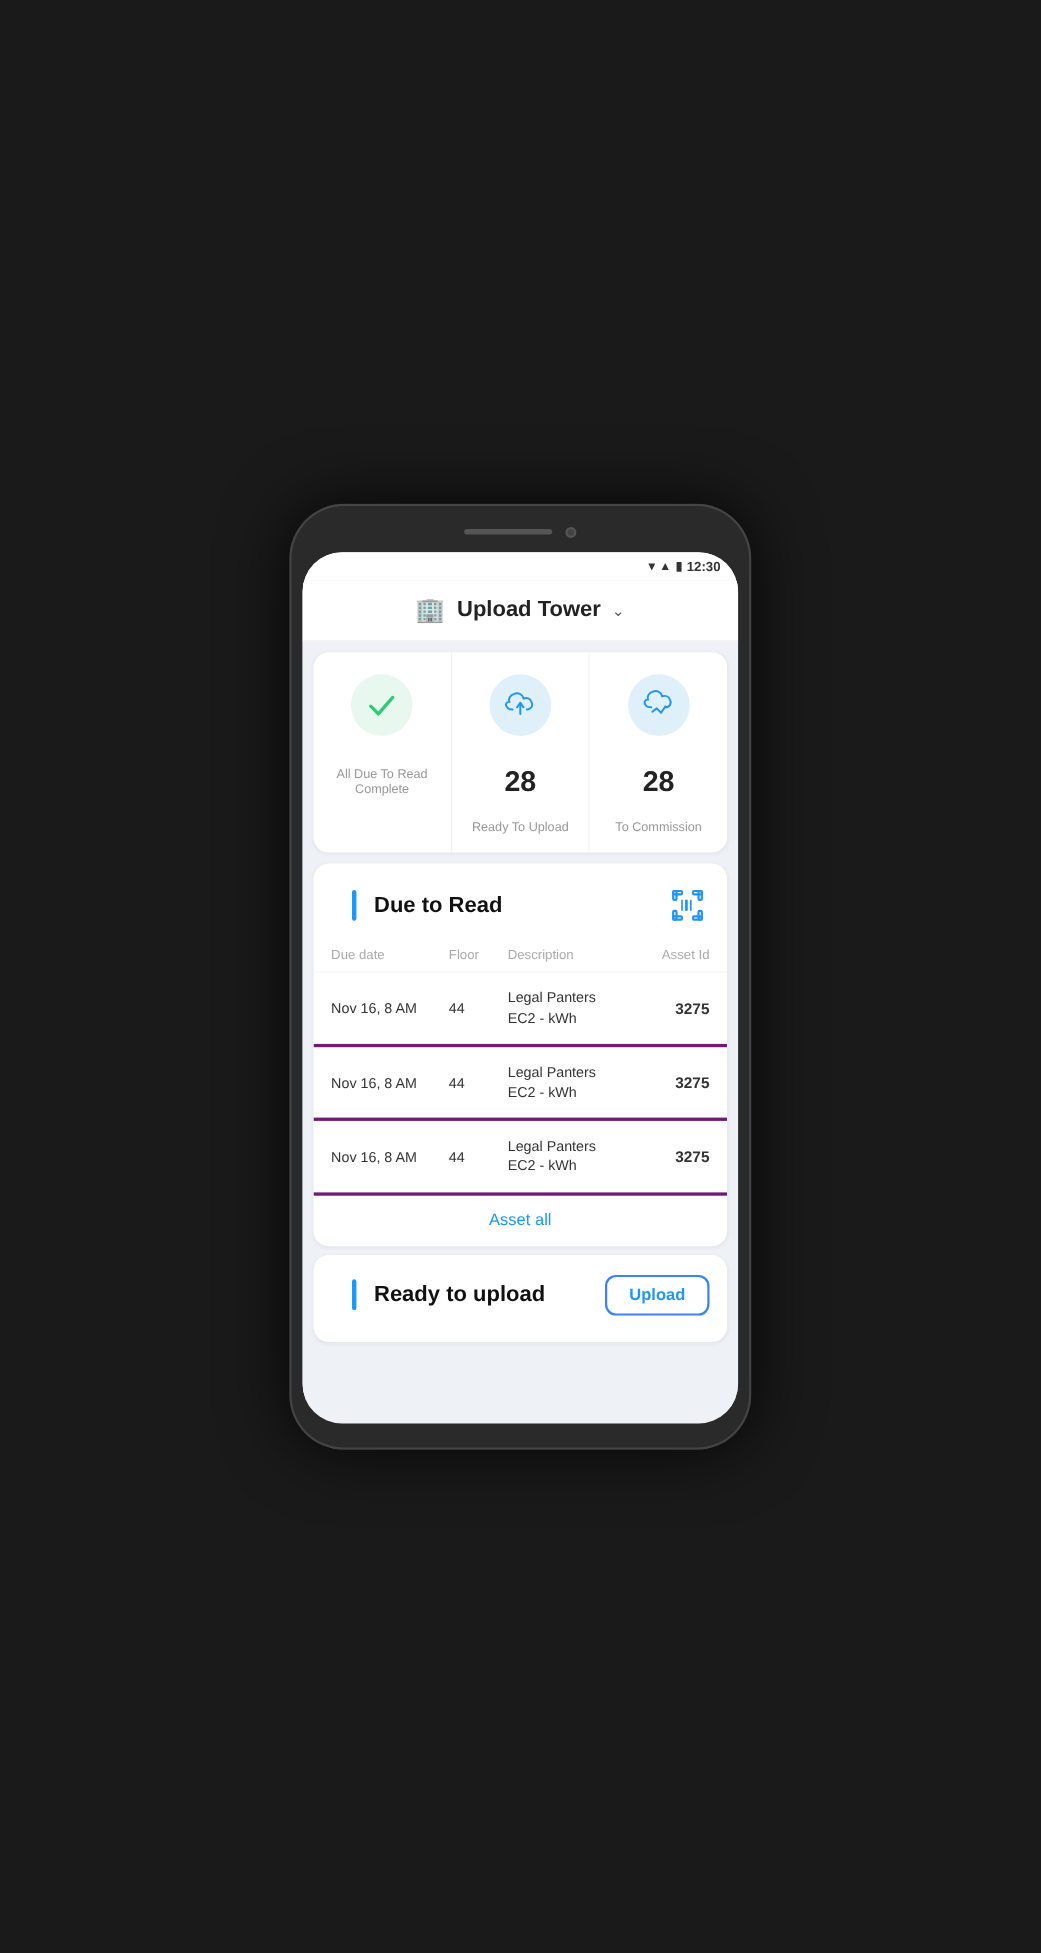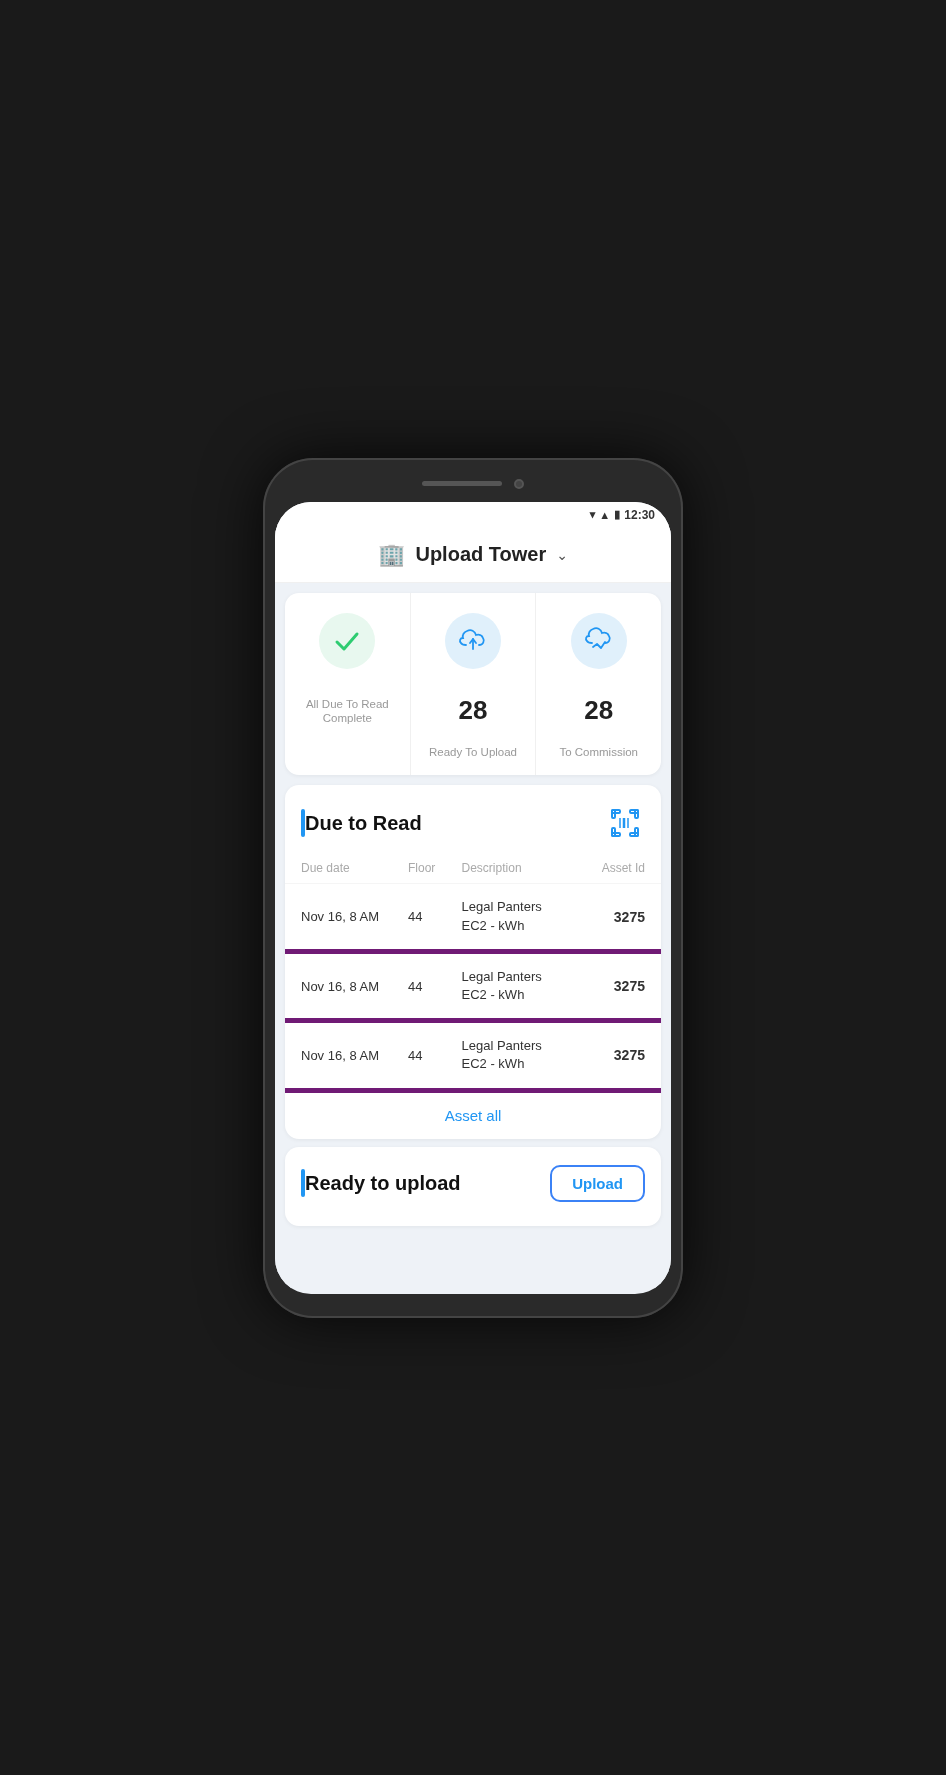--- a/index.html
+++ b/index.html
@@ -180,21 +180,22 @@
     .section-header {
       display: flex;
       justify-content: space-between;
       align-items: center;
       padding: 18px 16px 14px;
     }
 
     .section-title-wrap {
       display: flex;
       align-items: center;
-      gap: 0;
+      gap: 16px;
+      margin-left: 19px;
     }
 
     .section-accent-bar {
       width: 4px;
       height: 28px;
       background: #2196f3;
       border-radius: 2px;
     }
 
     .section-title {
@@ -222,21 +223,21 @@
     .table-header-cell {
       font-size: 12px;
       color: #aaa;
       font-weight: 400;
     }
 
     .table-row {
       display: grid;
       grid-template-columns: 1.4fr 0.7fr 1.4fr 1fr;
       padding: 14px 16px;
-      border-bottom: 5px solid #701a75;
+      border-bottom: 3px solid #701a75;
       align-items: center;
     }
 
     .table-row:last-of-type {
       border-bottom: none;
     }
 
     .cell-date {
       font-size: 13px;
       color: #333;

